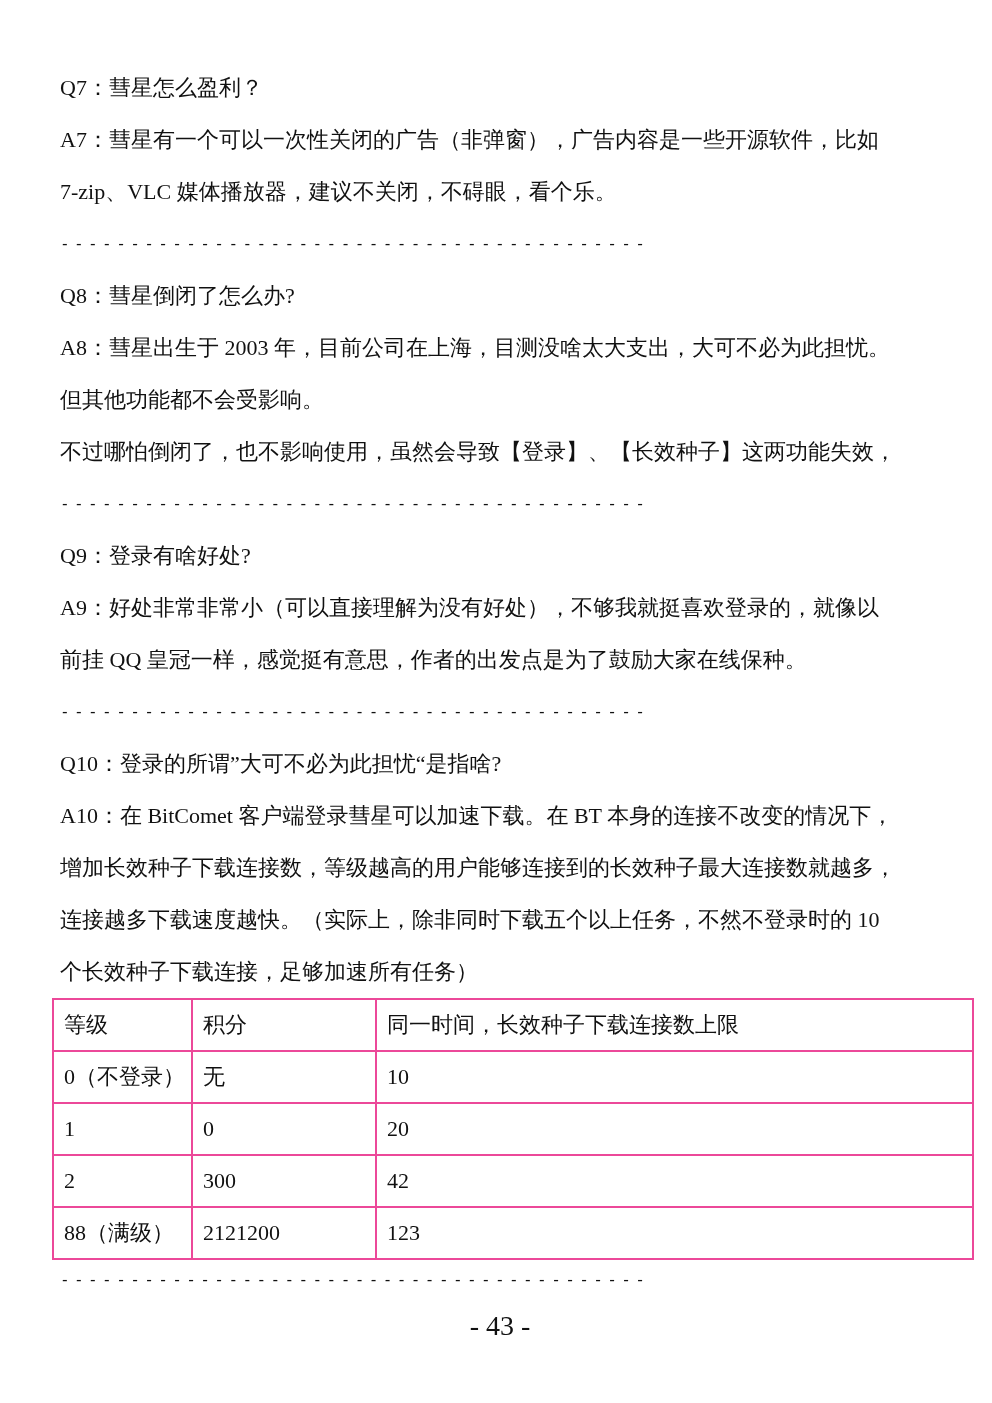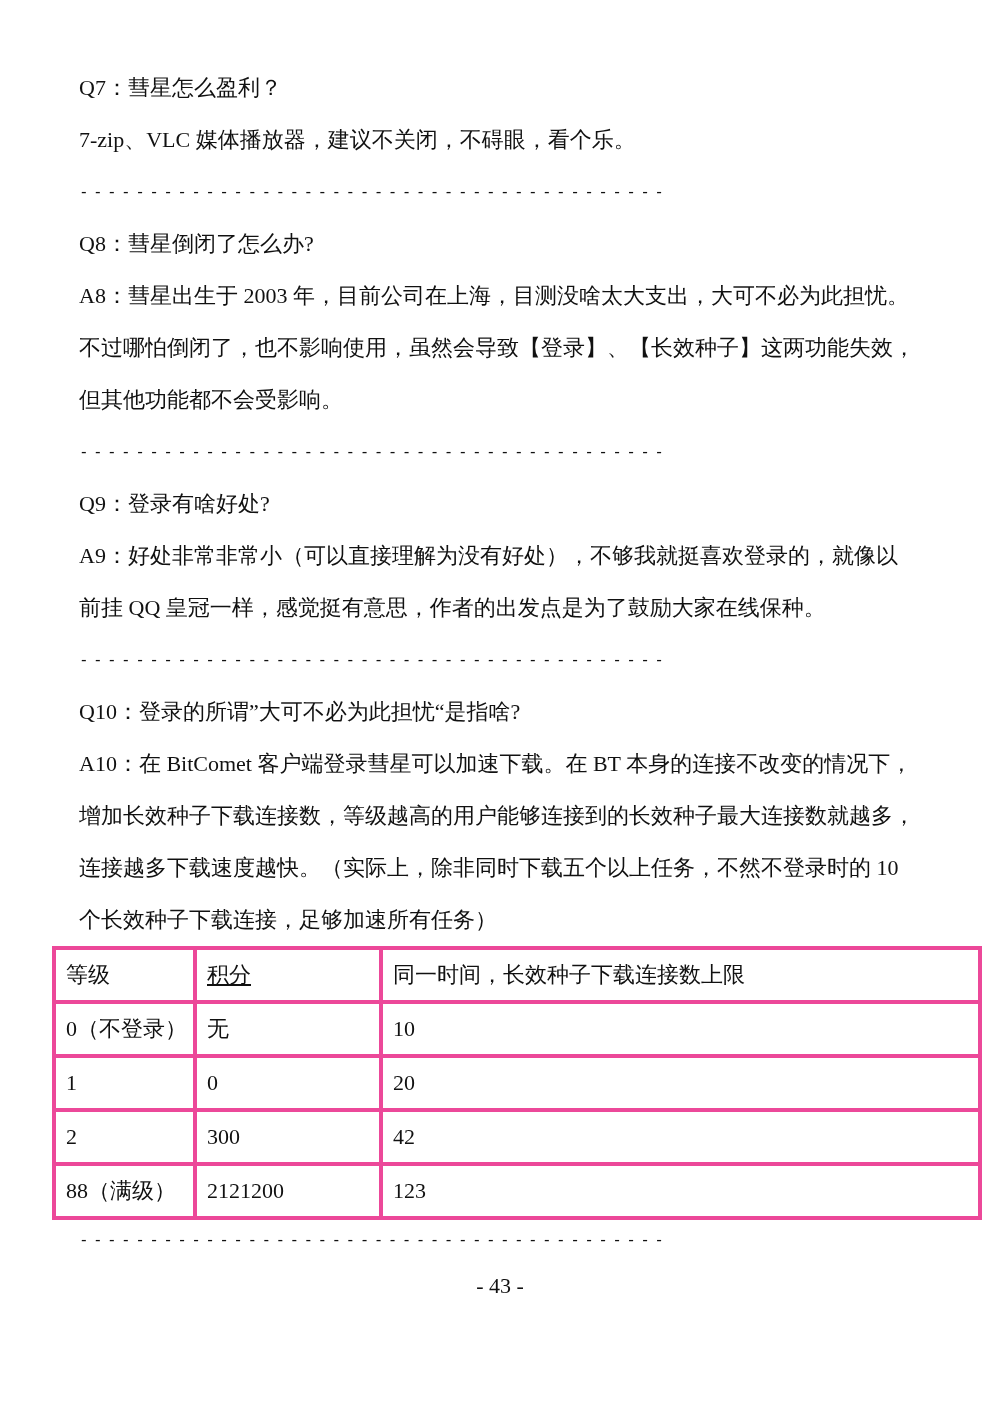--- a/index.html
+++ b/index.html
@@ -12,71 +12,71 @@
     font-family: "Liberation Serif", "DejaVu Serif", serif;
     box-sizing: border-box;
     padding: 62px 52px 0 60px;
     overflow: hidden;
   }
   .line {
     height: 52px;
     line-height: 52px;
     font-size: 22px;
     white-space: nowrap;
-    margin-left: 19px;
   }
   .sep {
     font-family: "DejaVu Sans Mono", monospace;
     font-size: 16px;
     letter-spacing: 4.4px;
     overflow: hidden;
   }
   .sep.short { height: 40px; line-height: 40px; }
   table.faq-table {
     border-collapse: collapse;
     table-layout: fixed;
     width: 888px;
     margin-left: -8px;
   }
   table.faq-table th,
   table.faq-table td {
-    border: 4px solid #ec4899;
+    border: 2px solid #ec4899;
     height: 50px;
     padding: 0 4px 0 10px;
     font-size: 22px;
     font-weight: normal;
     text-align: left;
     vertical-align: middle;
     white-space: nowrap;
     overflow: hidden;
   }
   .c1 { width: 123px; }
-  .c2 { width: 168px; text-decoration: underline; }
+  .c2 { width: 168px; }
   .c3 { width: 581px; border-radius: 18px; }
   .page-number {
     height: 52px;
     line-height: 52px;
-    font-size: 22px;
+    font-size: 28px;
     text-align: center;
   }
 </style>
 </head>
 <body>
 
 <div class="page">
 
   <div class="line">Q7：彗星怎么盈利？</div>
+  <div class="line">A7：彗星有一个可以一次性关闭的广告（非弹窗），广告内容是一些开源软件，比如</div>
   <div class="line">7-zip、VLC 媒体播放器，建议不关闭，不碍眼，看个乐。</div>
 
   <div class="line sep">------------------------------------------</div>
 
   <div class="line">Q8：彗星倒闭了怎么办?</div>
   <div class="line">A8：彗星出生于 2003 年，目前公司在上海，目测没啥太大支出，大可不必为此担忧。</div>
+  <div class="line">但其他功能都不会受影响。</div>
   <div class="line">不过哪怕倒闭了，也不影响使用，虽然会导致【登录】、【长效种子】这两功能失效，</div>
-  <div class="line">但其他功能都不会受影响。</div>
 
   <div class="line sep">------------------------------------------</div>
 
   <div class="line">Q9：登录有啥好处?</div>
   <div class="line">A9：好处非常非常小（可以直接理解为没有好处），不够我就挺喜欢登录的，就像以</div>
   <div class="line">前挂 QQ 皇冠一样，感觉挺有意思，作者的出发点是为了鼓励大家在线保种。</div>
 
   <div class="line sep">------------------------------------------</div>
 
   <div class="line">Q10：登录的所谓”大可不必为此担忧“是指啥?</div>

